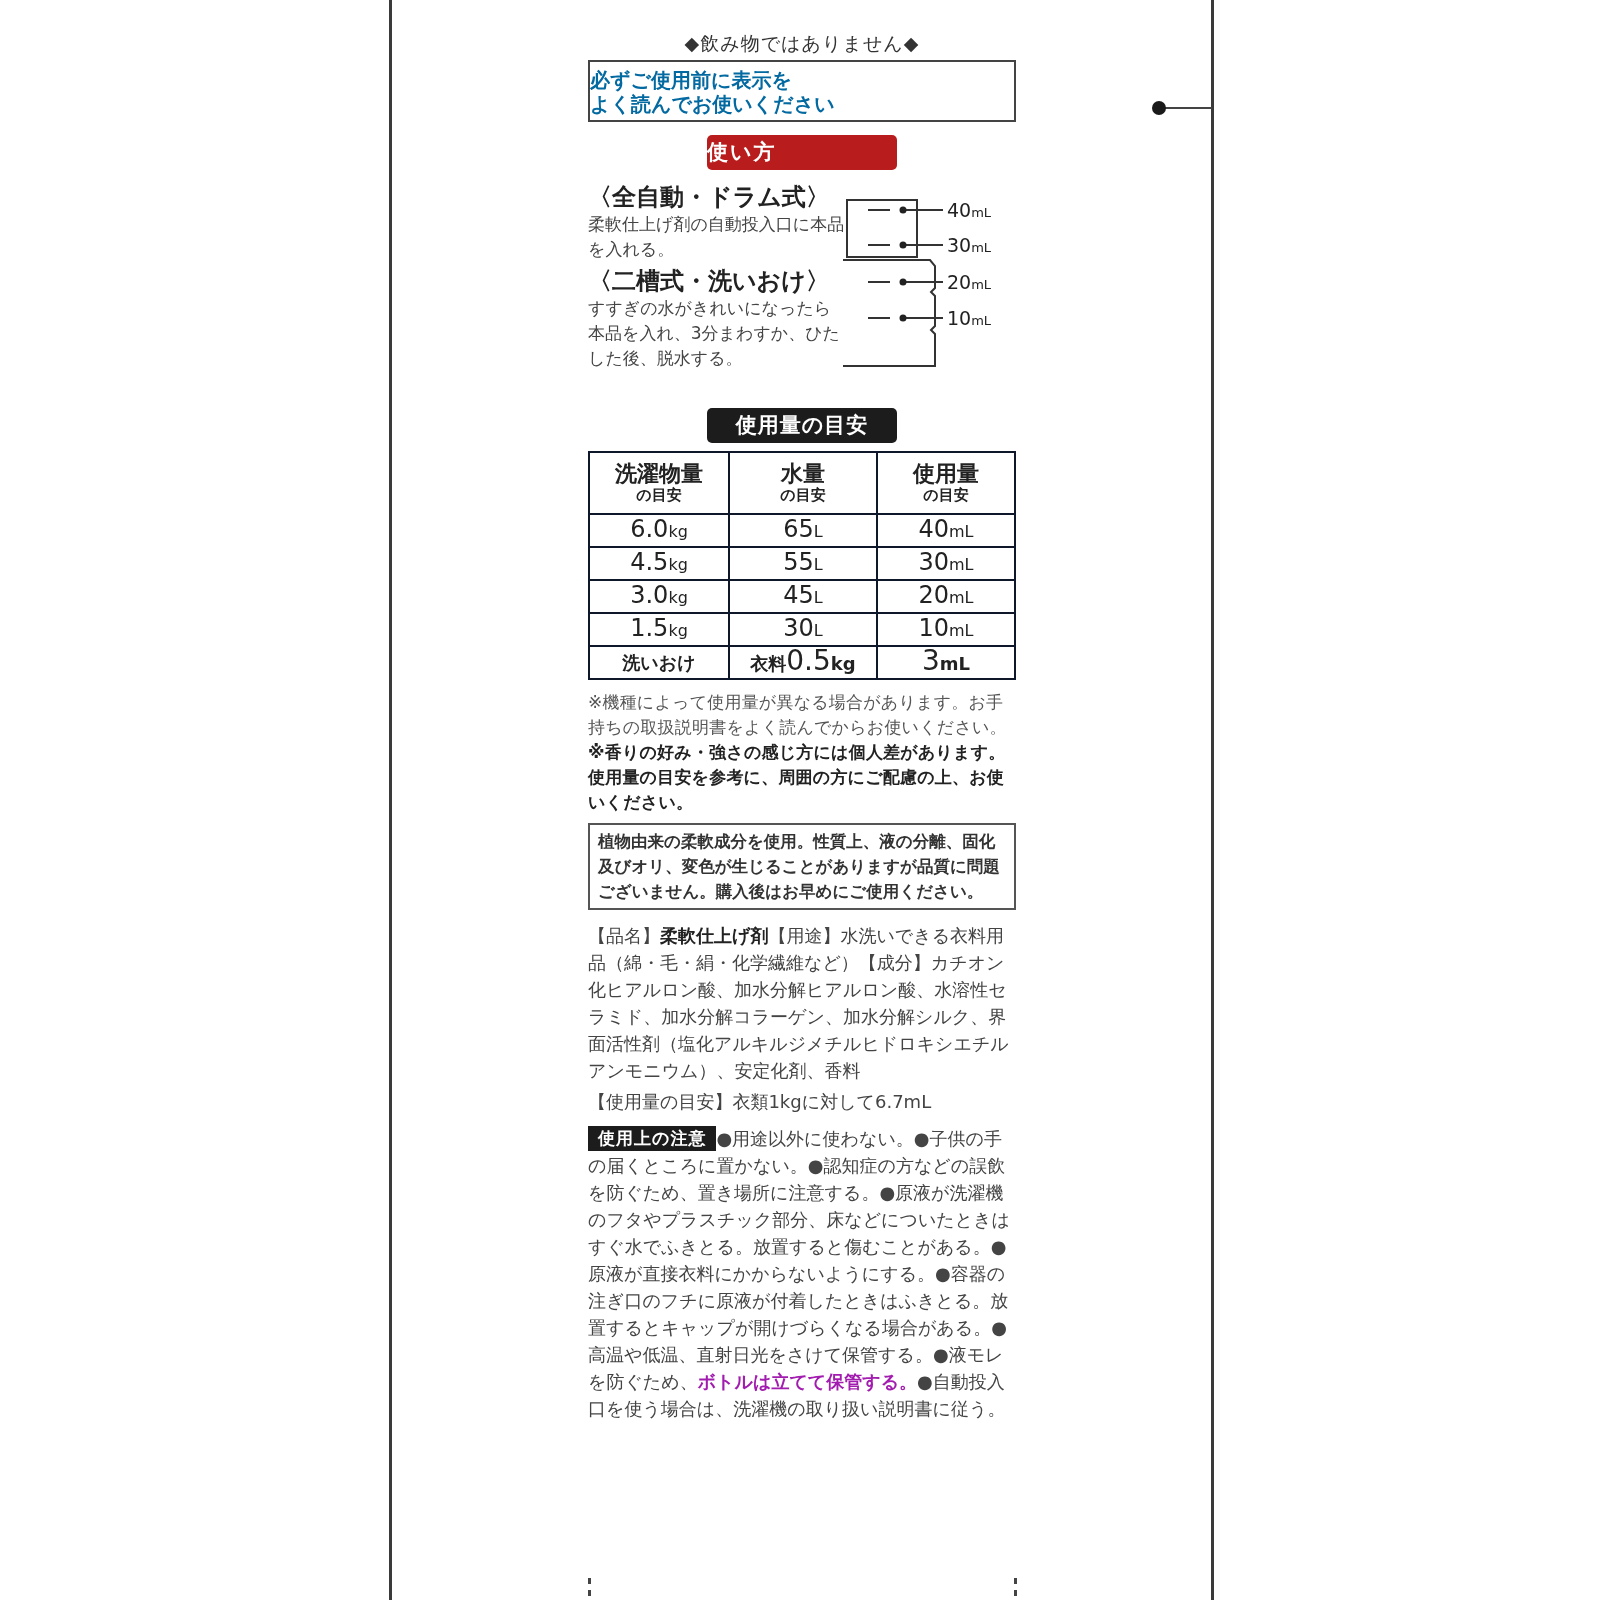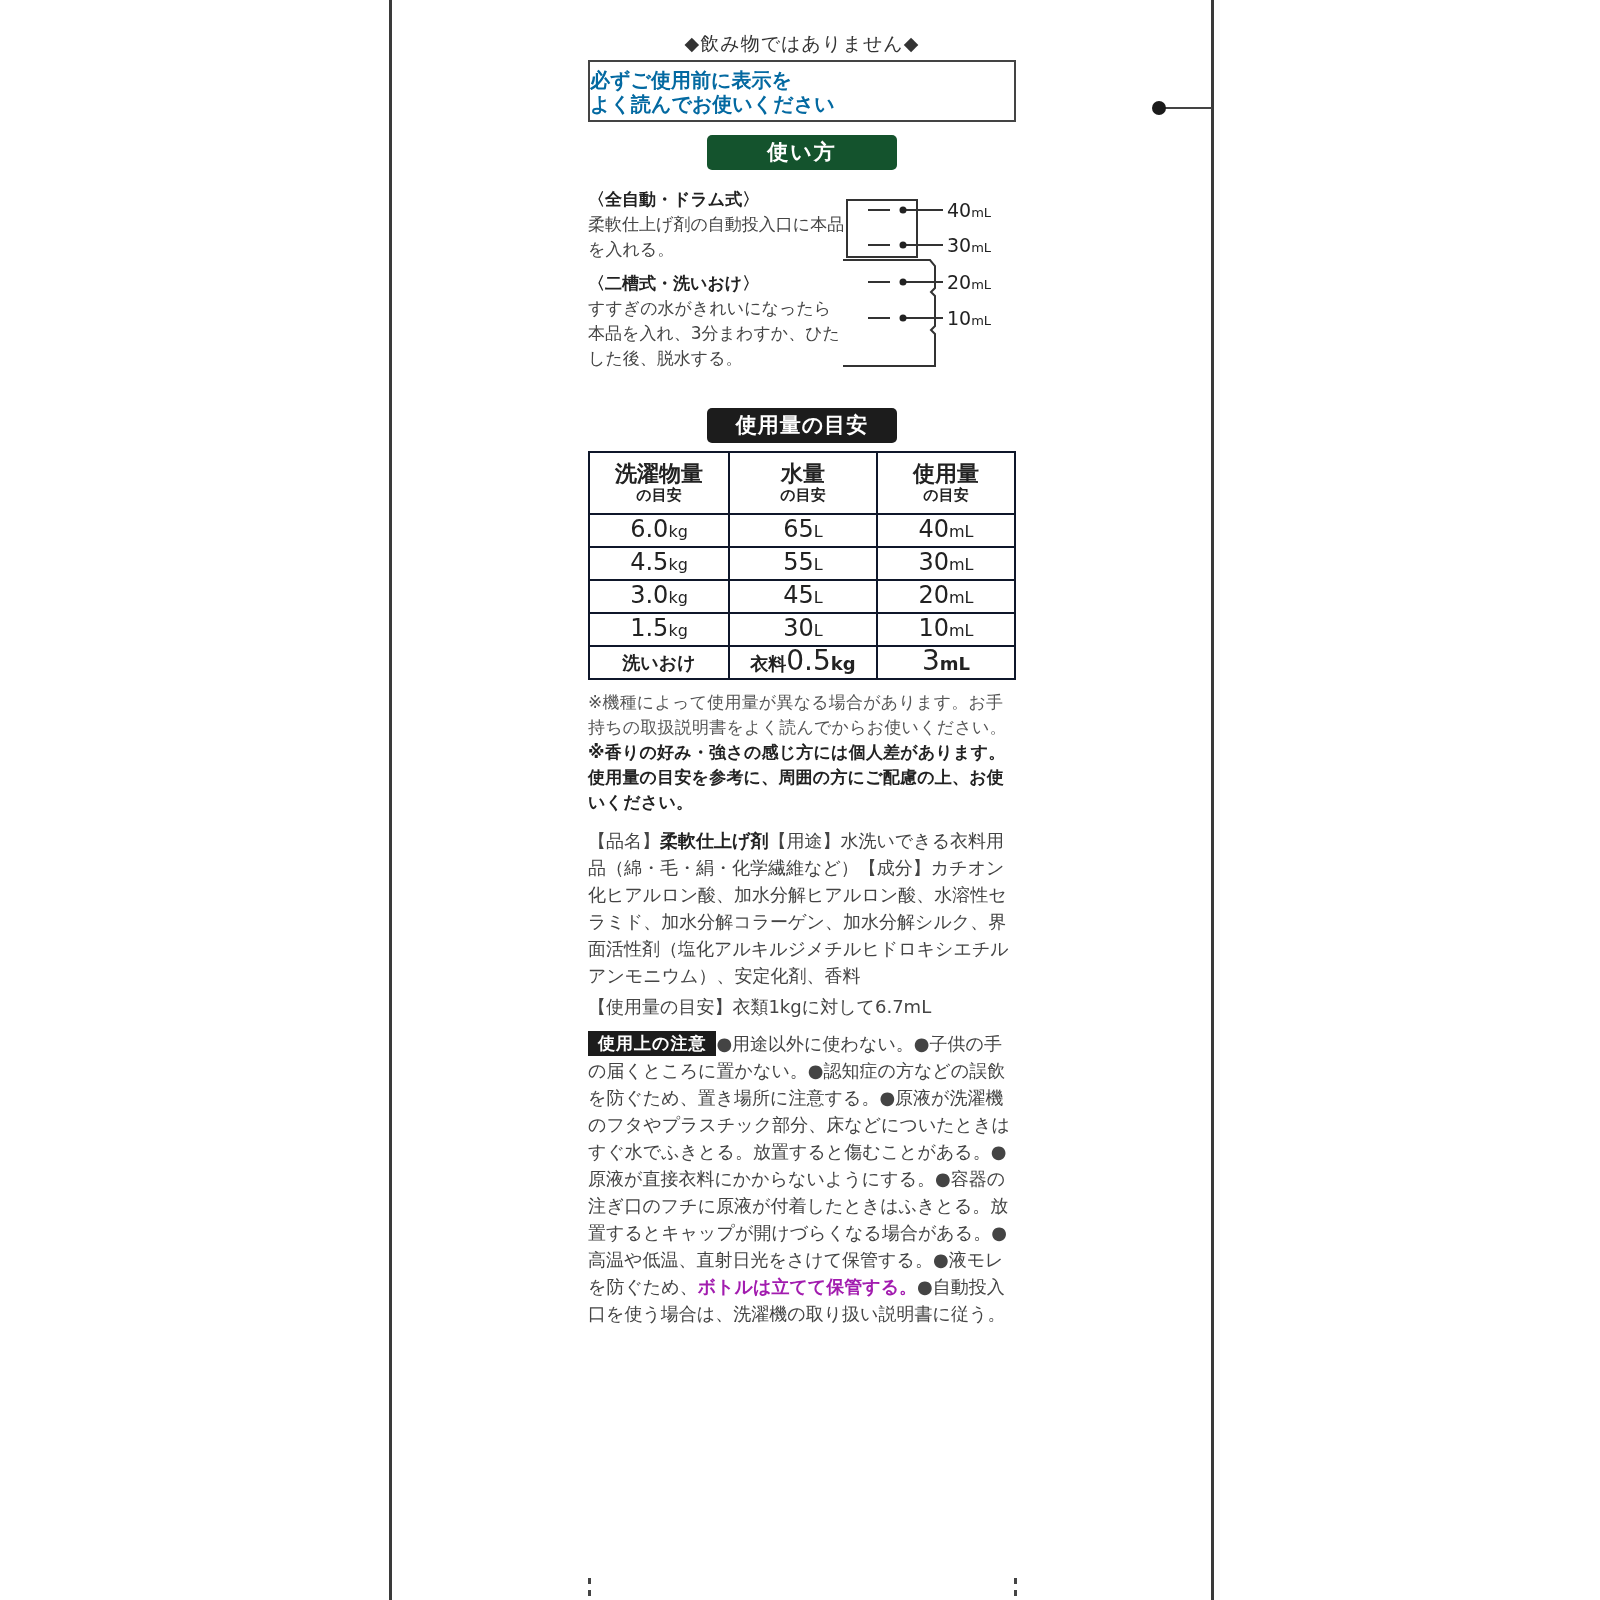--- a/index.html
+++ b/index.html
@@ -8,26 +8,26 @@
     .vline { position: absolute; top: 0; width: 3px; height: 1600px; background: #3a3a3a; }
     .vline.left { left: 389px; }
     .vline.right { left: 1211px; }
     .pointer-line { position: absolute; left: 1162px; top: 107px; width: 50px; height: 2px; background: #444; }
     .pointer-dot { position: absolute; left: 1152px; top: 101px; width: 14px; height: 14px; border-radius: 50%; background: #1a1a1a; }
 
     .panel { position: absolute; left: 588px; top: 28px; width: 428px; }
     .warning { text-align: center; font-size: 19px; letter-spacing: 1px; color: #333; height: 30px; line-height: 30px; }
     .read-box { border: 2px solid #444; margin-top: 2px; height: 62px; text-align: left;
       font-size: 20px; line-height: 24px; padding-top: 6px; box-sizing: border-box; color: #0369a1; font-weight: bold; }
-    .pill { margin: 13px auto 16px; width: 190px; height: 35px; background: #14532d; color: #fff;
-      border-radius: 5px; text-align: center; line-height: 35px; font-size: 21px; font-weight: bold; letter-spacing: 2px; }
+    .pill { margin: 13px auto 16px; width: 190px; height: 35px; background: #b91c1c; color: #fff;
+      border-radius: 5px; line-height: 35px; font-size: 21px; font-weight: bold; letter-spacing: 2px; }
 
     .usage { position: relative; height: 218px; margin-top: 12px; }
     .usage .txt { position: absolute; left: 0; top: 0; width: 260px; }
-    .usage .head { font-size: 17px; font-weight: bold; color: #222; line-height: 26px; }
+    .usage .head { font-size: 24px; font-weight: bold; color: #222; line-height: 26px; font-family: Liberation Mono, monospace; }
     .usage .body { font-size: 17px; line-height: 25px; color: #444; margin-bottom: 8px; }
     .gauge { position: absolute; left: 255px; top: 12px; width: 180px; height: 180px; }
     .gauge-label { position: absolute; font-size: 19px; color: #222; line-height: 20px; }
     .gauge-label small { font-size: 13px; }
 
     .pill2 { margin: 4px auto 0; width: 190px; height: 35px; background: #1c1c1c; color: #fff;
       border-radius: 5px; text-align: center; line-height: 35px; font-size: 21px; font-weight: bold; letter-spacing: 1px; }
 
     table.dose { border-collapse: collapse; width: 428px; margin-top: 8px; border: 2px solid #333; }
     table.dose th, table.dose td { border: 2px solid #0f172a; text-align: center; padding: 0; color: #222; }
@@ -138,20 +138,21 @@
     <tr class="last">
       <td>洗いおけ</td>
       <td style="border-left:none"><span>衣料</span><span class="big">0.5</span><span>kg</span></td>
       <td><span class="big">3</span><span>mL</span></td>
     </tr>
   </tbody>
     </table>
 
   <div class="note"><span>※機種によって使用量が異なる場合があります。お手持ちの取扱説明書をよく読んでからお使いください。</span><b>※香りの好み・強さの感じ方には個人差があります。使用量の目安を参考に、周囲の方にご配慮の上、お使いください。</b></div>
 
+  <div class="boxnote">植物由来の柔軟成分を使用。性質上、液の分離、固化及びオリ、変色が生じることがありますが品質に問題ございません。購入後はお早めにご使用ください。</div>
 
   <div class="spec"><span>【品名】</span><b>柔軟仕上げ剤</b><span>【用途】</span><span>水洗いできる衣料用品（綿・毛・絹・化学繊維など）</span><span>【成分】</span><span>カチオン化ヒアルロン酸、加水分解ヒアルロン酸、水溶性セラミド、加水分解コラーゲン、加水分解シルク、界面活性剤（塩化アルキルジメチルヒドロキシエチルアンモニウム）、安定化剤、香料</span></div>
 
   <div class="dosage"><span>【使用量の目安】</span><span>衣類1kgに対して6.7mL</span></div>
 
   <div class="caution"><span class="tag">使用上の注意</span><span>●用途以外に使わない。●子供の手の届くところに置かない。●認知症の方などの誤飲を防ぐため、置き場所に注意する。●原液が洗濯機のフタやプラスチック部分、床などについたときはすぐ水でふきとる。放置すると傷むことがある。●原液が直接衣料にかからないようにする。●容器の注ぎ口のフチに原液が付着したときはふきとる。放置するとキャップが開けづらくなる場合がある。●高温や低温、直射日光をさけて保管する。●液モレを防ぐため、</span><b>ボトルは立てて保管する。</b><span>●自動投入口を使う場合は、洗濯機の取り扱い説明書に従う。</span></div>
 
 </div>
 
 <div class="dots" style="left:588px"></div>

